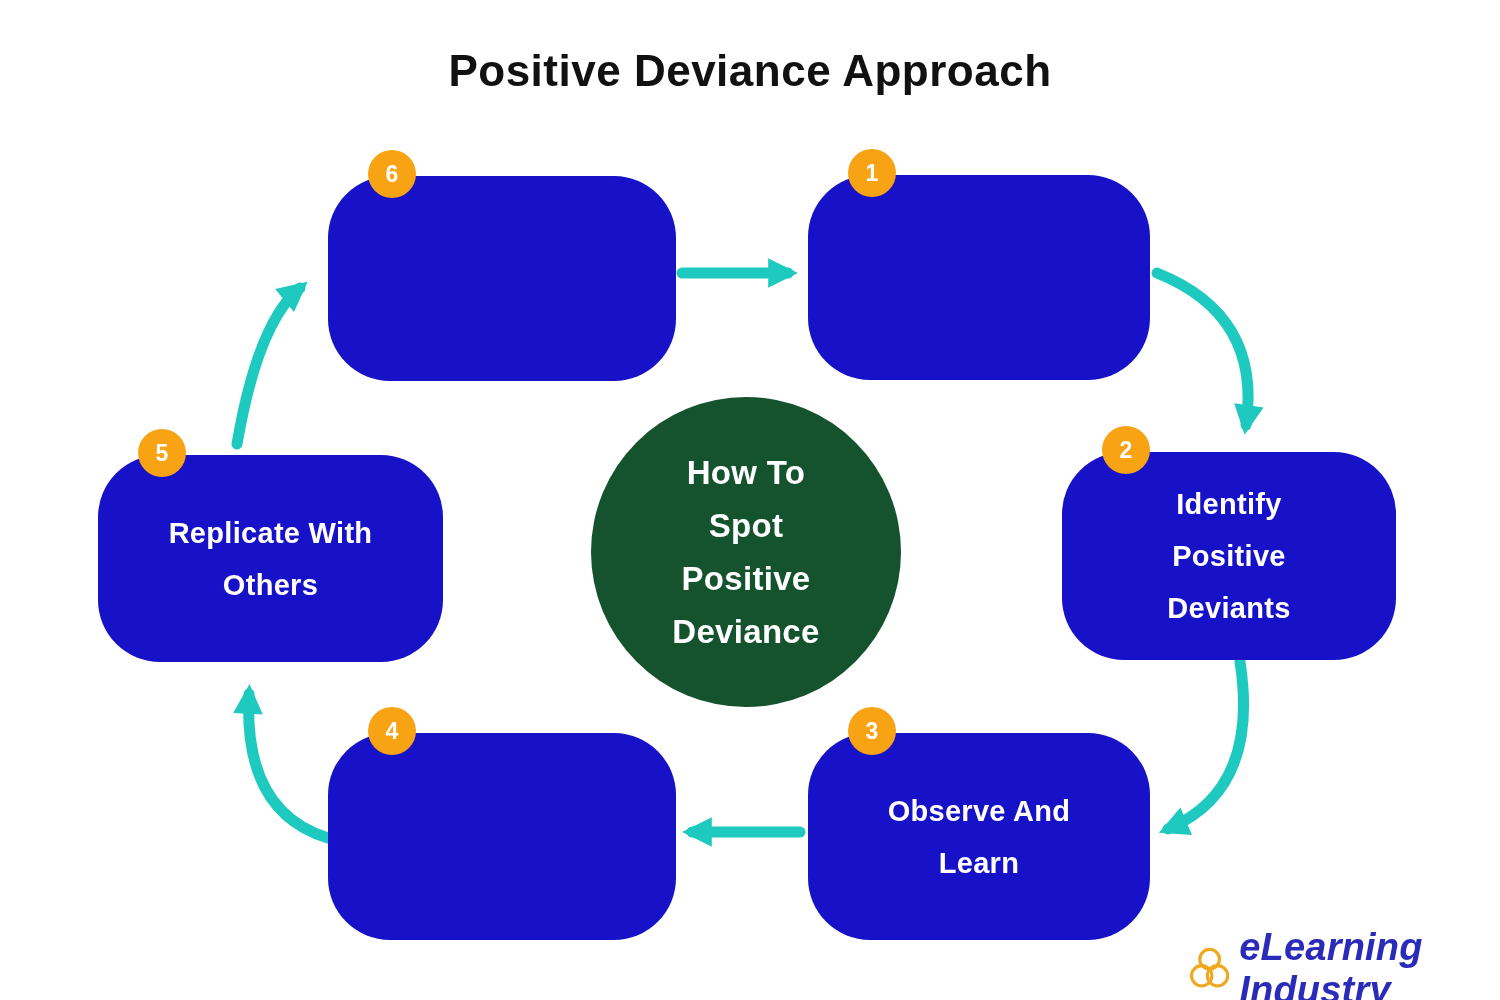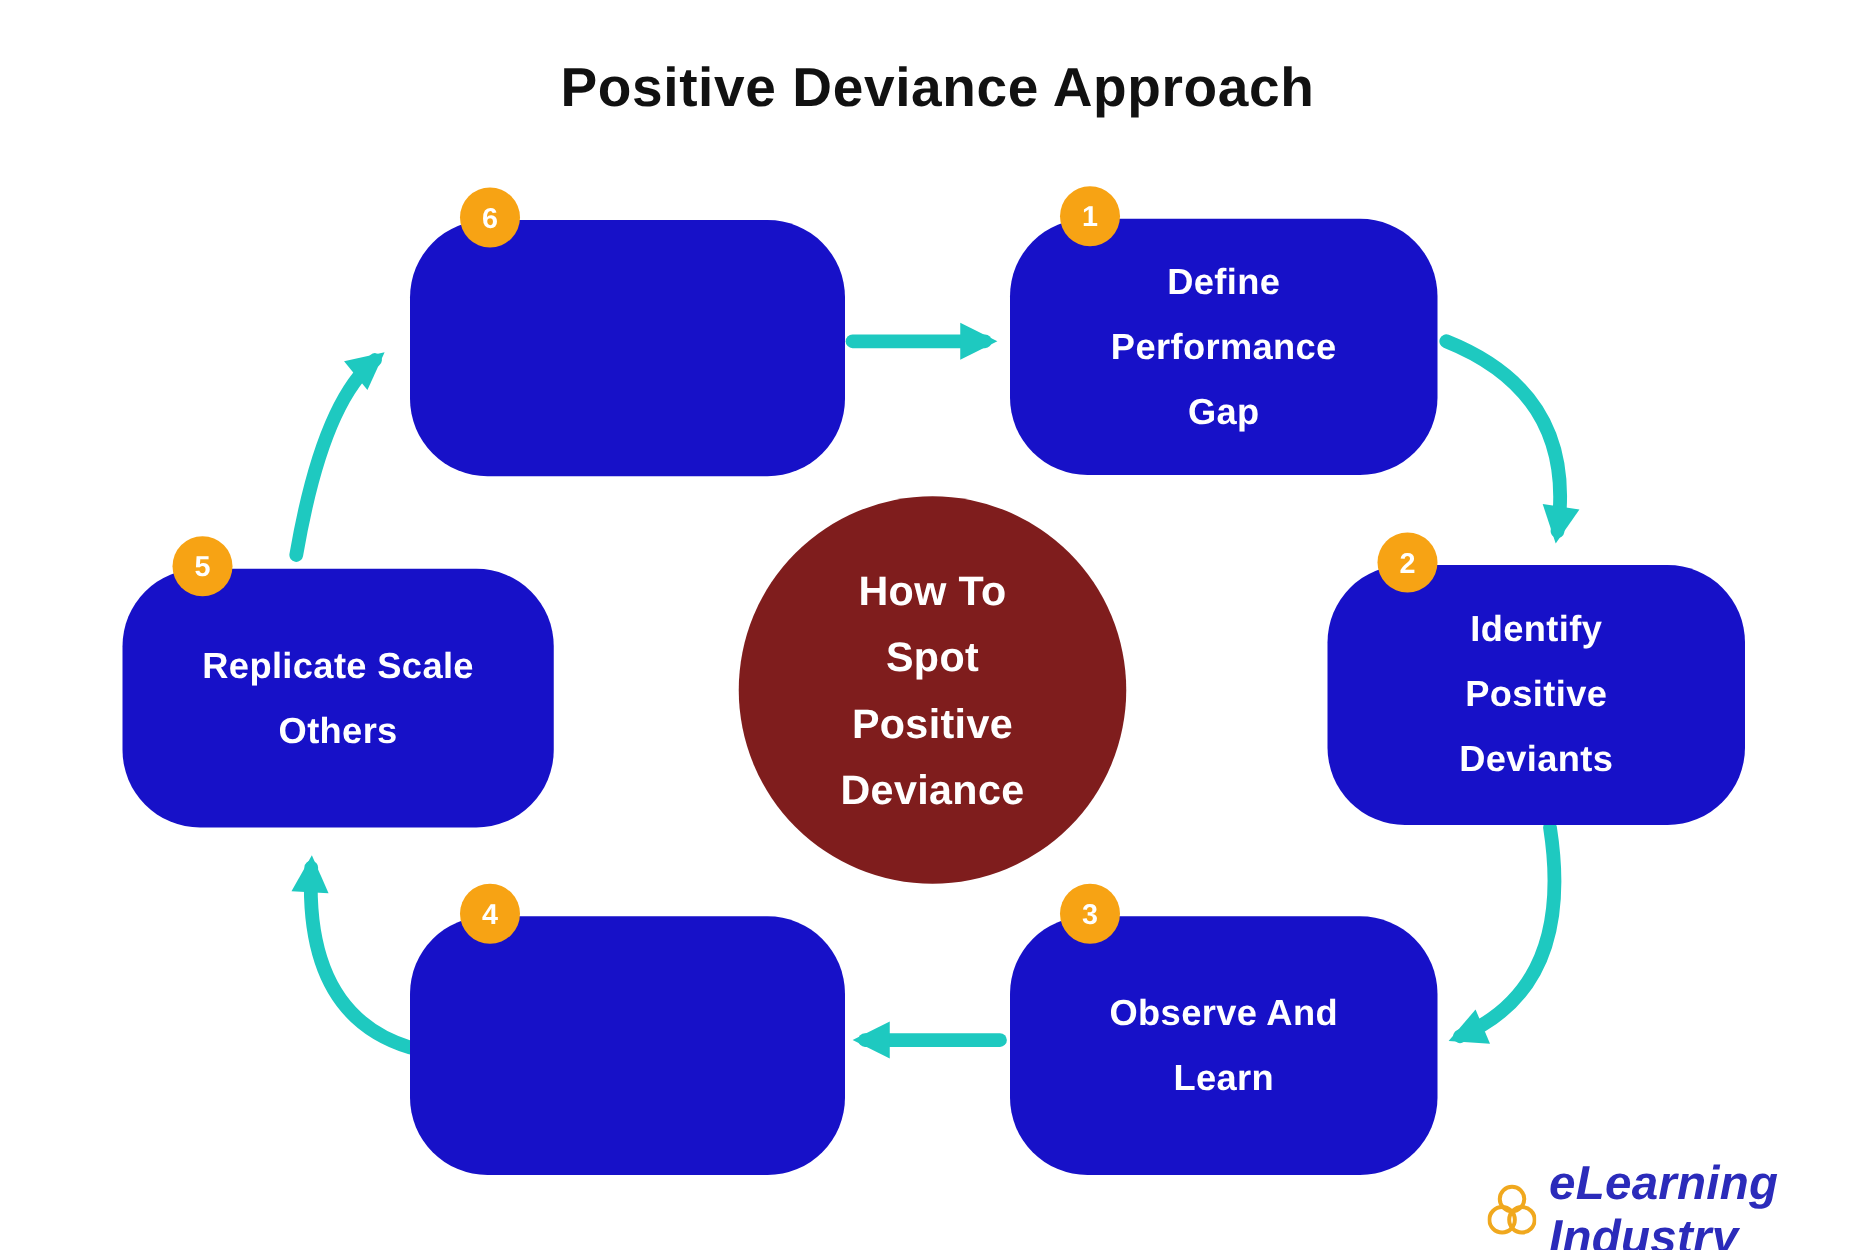--- a/index.html
+++ b/index.html
@@ -73,21 +73,21 @@
   .box-4 { left: 328px; top: 733px; width: 348px; height: 207px; }
   .box-5 { left: 98px;  top: 455px; width: 345px; height: 207px; }
 
   .center-circle {
     position: absolute;
     left: 591px;
     top: 397px;
     width: 310px;
     height: 310px;
     border-radius: 50%;
-    background: #7f1d1d;
+    background: #14532d;
     display: flex;
     align-items: center;
     justify-content: center;
     text-align: center;
   }
   .center-text {
     color: #ffffff;
     font-size: 33px;
     font-weight: 700;
     line-height: 53px;
@@ -129,23 +129,20 @@
       <path d="M 1157 273 Q 1262 315 1246 425" marker-end="url(#ah)"></path>
       <path d="M 1240 662 Q 1260 790 1168 829" marker-end="url(#ah)"></path>
       <path d="M 800 832 L 692 832" marker-end="url(#ah)"></path>
       <path d="M 328 838 Q 243 812 249 694" marker-end="url(#ah)"></path>
       <path d="M 237 444 Q 258 322 300 288" marker-end="url(#ah)"></path>
     </g>
   </svg>
 
   <div class="step-box box-1">
     <div class="badge">1</div>
-    <div class="step-label">Define
-Performance
-Gap</div>
   </div>
 
   <div class="step-box box-2">
     <div class="badge">2</div>
     <div class="step-label">Identify
 Positive
 Deviants</div>
   </div>
 
   <div class="step-box box-3">
@@ -153,21 +150,21 @@
     <div class="step-label">Observe And
 Learn</div>
   </div>
 
   <div class="step-box box-4">
     <div class="badge">4</div>
   </div>
 
   <div class="step-box box-5">
     <div class="badge">5</div>
-    <div class="step-label">Replicate Scale
+    <div class="step-label">Replicate With
 Others</div>
   </div>
 
   <div class="step-box box-6">
     <div class="badge">6</div>
   </div>
 
   <div class="center-circle">
     <div class="center-text">How To
 Spot

